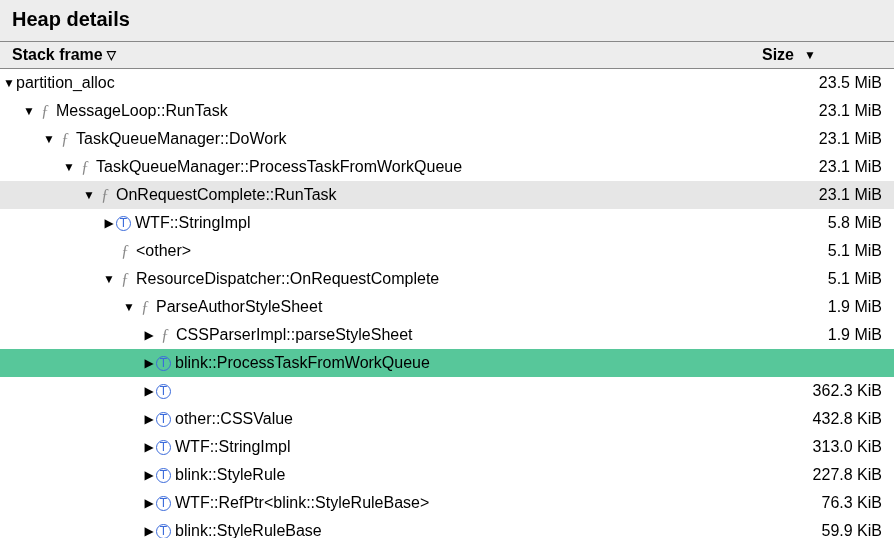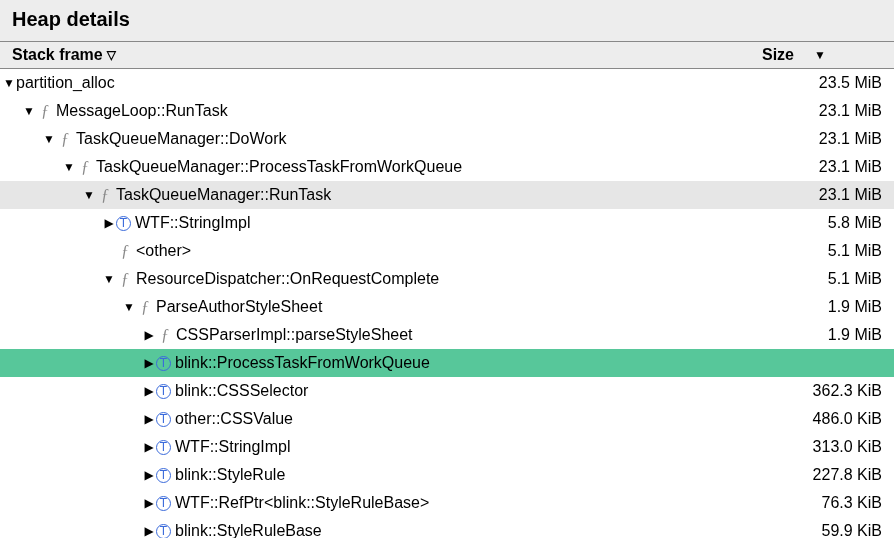--- a/index.html
+++ b/index.html
@@ -19,21 +19,21 @@
   }
   .header-row {
     display: flex;
     background: #ededed;
     border-bottom: 1px solid #888;
     font-weight: bold;
     font-size: 16px;
     padding: 4px 12px;
   }
   .header-stack { flex: 1; display: flex; align-items: center; gap: 4px; }
-  .header-size { width: 120px; display: flex; align-items: center; gap: 20px; }
+  .header-size { width: 120px; display: flex; align-items: center; gap: 10px; }
   .sort-arrow { font-size: 12px; }
   .rows { }
   .row {
     display: flex;
     align-items: center;
     padding: 2px 12px 2px 0;
     line-height: 1.5;
   }
   .row.highlight-grey { background: #e6e6e6; }
   .row.highlight-green { background: #57c79a; }
@@ -128,21 +128,21 @@
         <span class="icon fn">ƒ</span>
         <span class="label">TaskQueueManager::ProcessTaskFromWorkQueue</span>
       </div>
       <div class="size-cell">23.1 MiB</div>
     </div>
     <div class="row highlight-grey">
       <div class="name-cell">
         <span class="indent" style="width: 82px;"></span>
         <span class="arrow">▼</span>
         <span class="icon fn">ƒ</span>
-        <span class="label">TaskQueueManager::RunTask</span>
+        <span class="label">OnRequestComplete::RunTask</span>
       </div>
       <div class="size-cell">23.1 MiB</div>
     </div>
     <div class="row">
       <div class="name-cell">
         <span class="indent" style="width: 102px;"></span>
         <span class="arrow">▶</span>
         <span class="icon type">T</span>
         <span class="label">WTF::StringImpl</span>
       </div>
@@ -190,32 +190,31 @@
         <span class="arrow">▶</span>
         <span class="icon type">T</span>
         <span class="label">blink::ProcessTaskFromWorkQueue</span>
       </div>
     </div>
     <div class="row">
       <div class="name-cell">
         <span class="indent" style="width: 142px;"></span>
         <span class="arrow">▶</span>
         <span class="icon type">T</span>
-        <span class="label">blink::CSSSelector</span>
       </div>
       <div class="size-cell">362.3 KiB</div>
     </div>
     <div class="row">
       <div class="name-cell">
         <span class="indent" style="width: 142px;"></span>
         <span class="arrow">▶</span>
         <span class="icon type">T</span>
         <span class="label">other::CSSValue</span>
       </div>
-      <div class="size-cell">486.0 KiB</div>
+      <div class="size-cell">432.8 KiB</div>
     </div>
     <div class="row">
       <div class="name-cell">
         <span class="indent" style="width: 142px;"></span>
         <span class="arrow">▶</span>
         <span class="icon type">T</span>
         <span class="label">WTF::StringImpl</span>
       </div>
       <div class="size-cell">313.0 KiB</div>
     </div>

